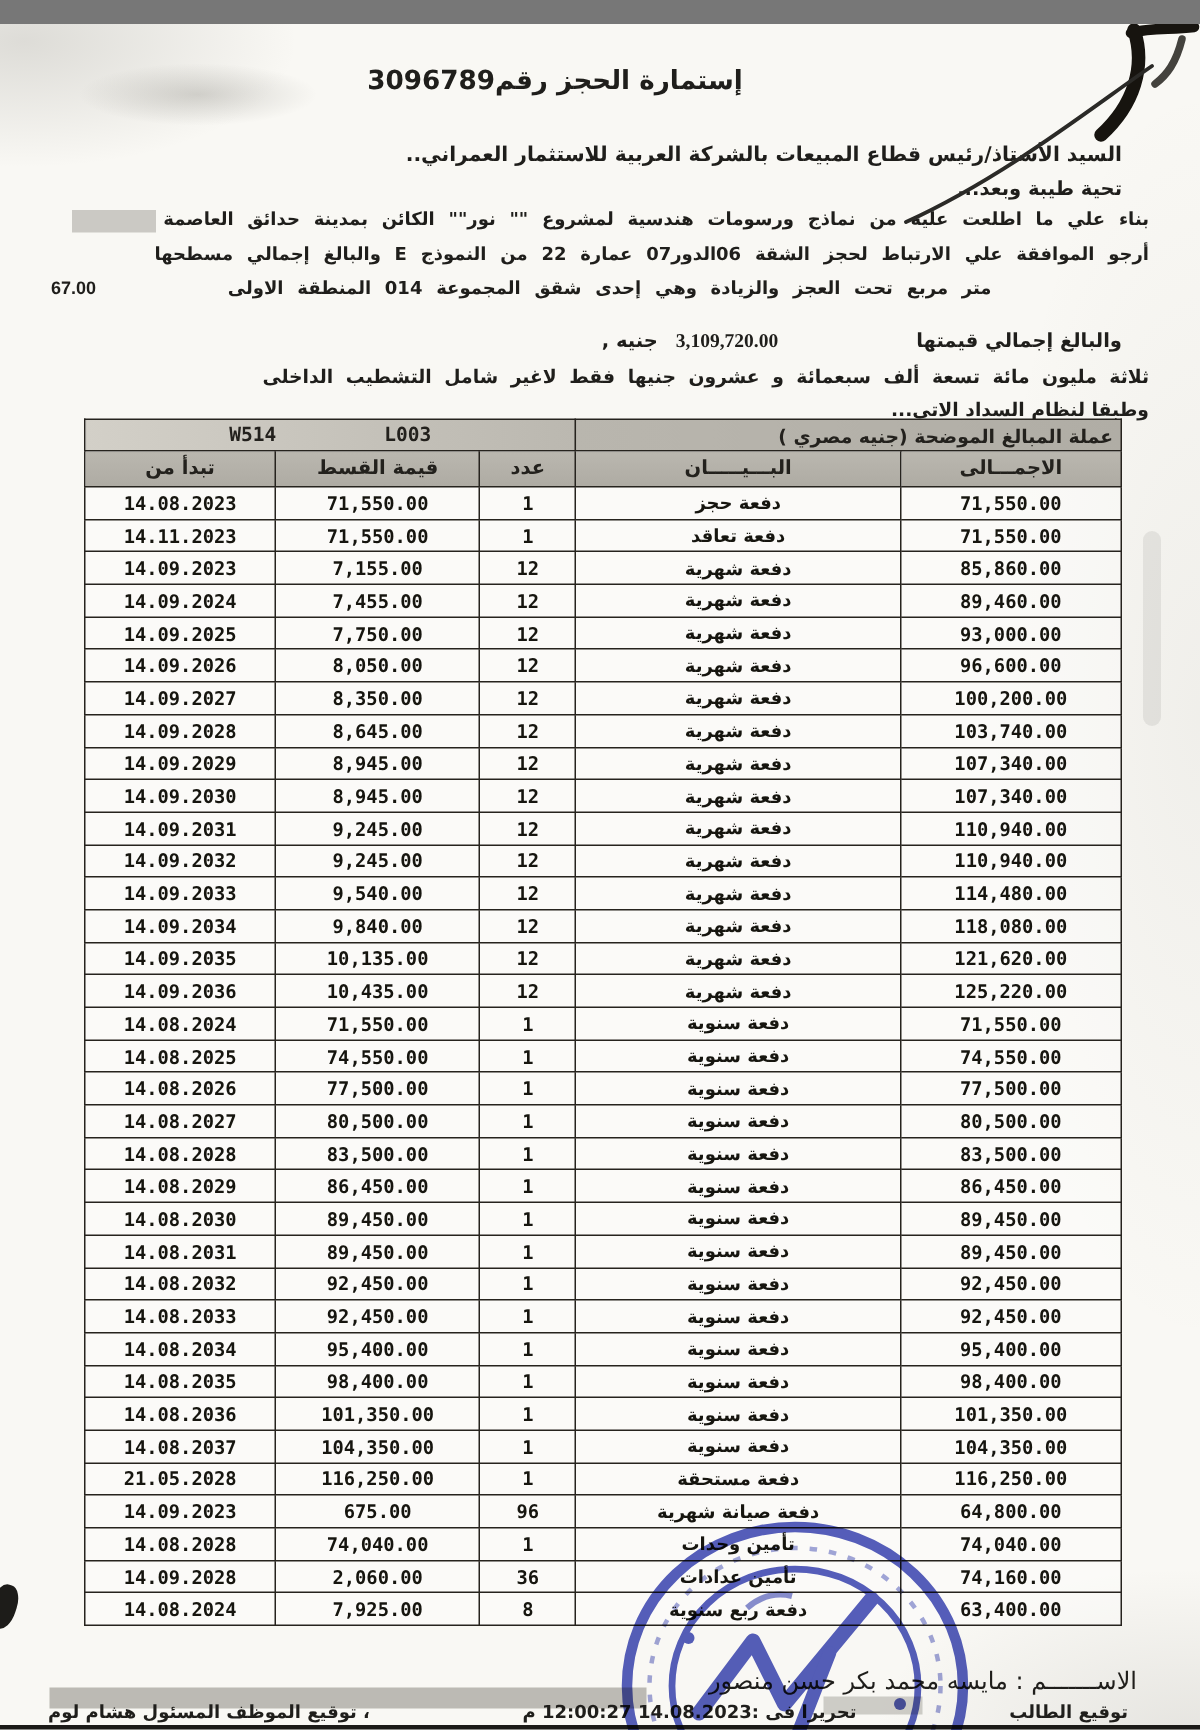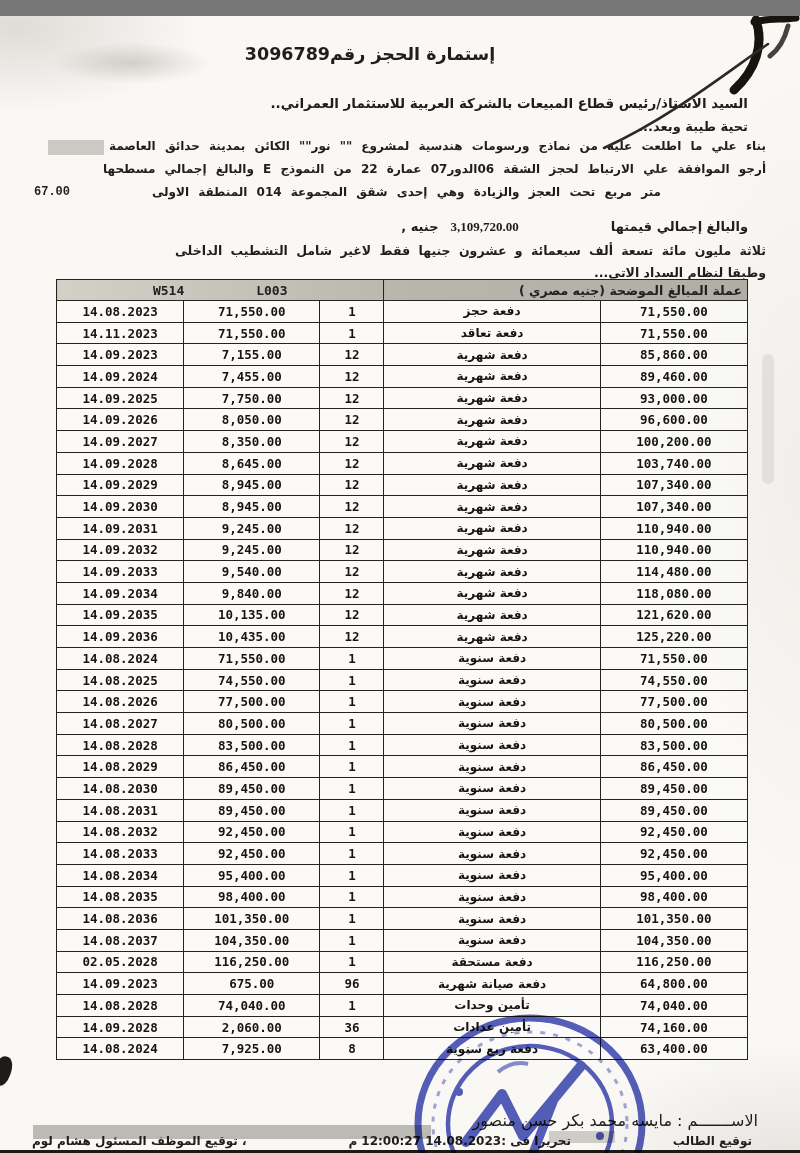--- a/index.html
+++ b/index.html
@@ -14,21 +14,21 @@
   }
   .abs{position:absolute;}
   .doc-title{top:28px;left:0;width:740px;text-align:center;font-size:17.5px;font-weight:bold;direction:rtl;letter-spacing:.5px;}
   .addressee{top:79px;right:52px;font-size:13.5px;font-weight:bold;direction:rtl;}
   .greeting{top:103px;right:52px;font-size:13px;font-weight:bold;direction:rtl;}
   .bodyline{right:34px;left:34px;font-size:12px;font-weight:bold;direction:rtl;text-align:right;word-spacing:5px;white-space:nowrap;}
   .l1{top:123px;}
   .l2{top:146px;}
   .arealine{top:169px;left:34px;right:34px;display:flex;direction:rtl;justify-content:space-between;font-size:12px;font-weight:bold;}
   .arealine .area-txt{direction:rtl;word-spacing:5px;margin-right:105px;}
-  .arealine .area-num{font-family:Liberation Mono, monospace;font-weight:bold;}
+  .arealine .area-num{font-family:Liberation Sans, sans-serif;font-weight:bold;}
   .priceline{top:203px;right:52px;display:flex;direction:rtl;align-items:baseline;font-size:13px;font-weight:bold;}
   .priceline .price-num{font-family:Liberation Serif, serif;margin-right:92px;margin-left:12px;font-size:13px;}
   .wordsline{top:227px;right:34px;font-size:12.5px;font-weight:bold;direction:rtl;word-spacing:4px;}
   .closingline{top:249px;right:34px;font-size:12.5px;font-weight:bold;direction:rtl;}
   table.sched{position:absolute;top:263px;left:56px;width:692px;border-collapse:collapse;table-layout:fixed;background:transparent;}
   .sched td,.sched th{border:1.6px solid #26231e;padding:0;overflow:hidden;}
   .sched .band td{height:20px;font-weight:bold;}
   .band .codes{background:linear-gradient(90deg,#d3d0c8,#c4c1b9 60%,#bbb8b0);text-align:center;}
   .band .codes .codewrap{display:flex;justify-content:center;gap:72px;font-family:"DejaVu Sans Mono",monospace;font-size:13px;font-weight:bold;color:#23211d;}
   .band .currency{background:linear-gradient(90deg,#b9b6ae,#b0ada5);direction:rtl;text-align:right;font-size:12.5px;padding:0 5px;color:#23211d;}
@@ -103,20 +103,27 @@
     <thead>
       <tr class="band">
         <td class="codes" colspan="3">
           <span class="codewrap">
             <span>W514</span>
             <span>L003</span>
           </span>
         </td>
         <td class="currency" colspan="2">عملة المبالغ الموضحة (جنيه مصري )</td>
       </tr>
+      <tr>
+        <th>تبدأ من</th>
+        <th>قيمة القسط</th>
+        <th>عدد</th>
+        <th>البـــيـــــان</th>
+        <th>الاجمـــالى</th>
+      </tr>
     </thead>
     <tbody>
 
         <tr class="data">
           <td class="c-date">14.08.2023</td>
           <td class="c-amt">71,550.00</td>
           <td class="c-cnt">1</td>
           <td class="c-desc">دفعة حجز</td>
           <td class="c-tot">71,550.00</td>
         </tr>
@@ -347,21 +354,21 @@
 
         <tr class="data">
           <td class="c-date">14.08.2037</td>
           <td class="c-amt">104,350.00</td>
           <td class="c-cnt">1</td>
           <td class="c-desc">دفعة سنوية</td>
           <td class="c-tot">104,350.00</td>
         </tr>
 
         <tr class="data">
-          <td class="c-date">02.05.2028</td>
+          <td class="c-date">21.05.2028</td>
           <td class="c-amt">116,250.00</td>
           <td class="c-cnt">1</td>
           <td class="c-desc">دفعة مستحقة</td>
           <td class="c-tot">116,250.00</td>
         </tr>
 
         <tr class="data">
           <td class="c-date">14.09.2023</td>
           <td class="c-amt">675.00</td>
           <td class="c-cnt">96</td>

